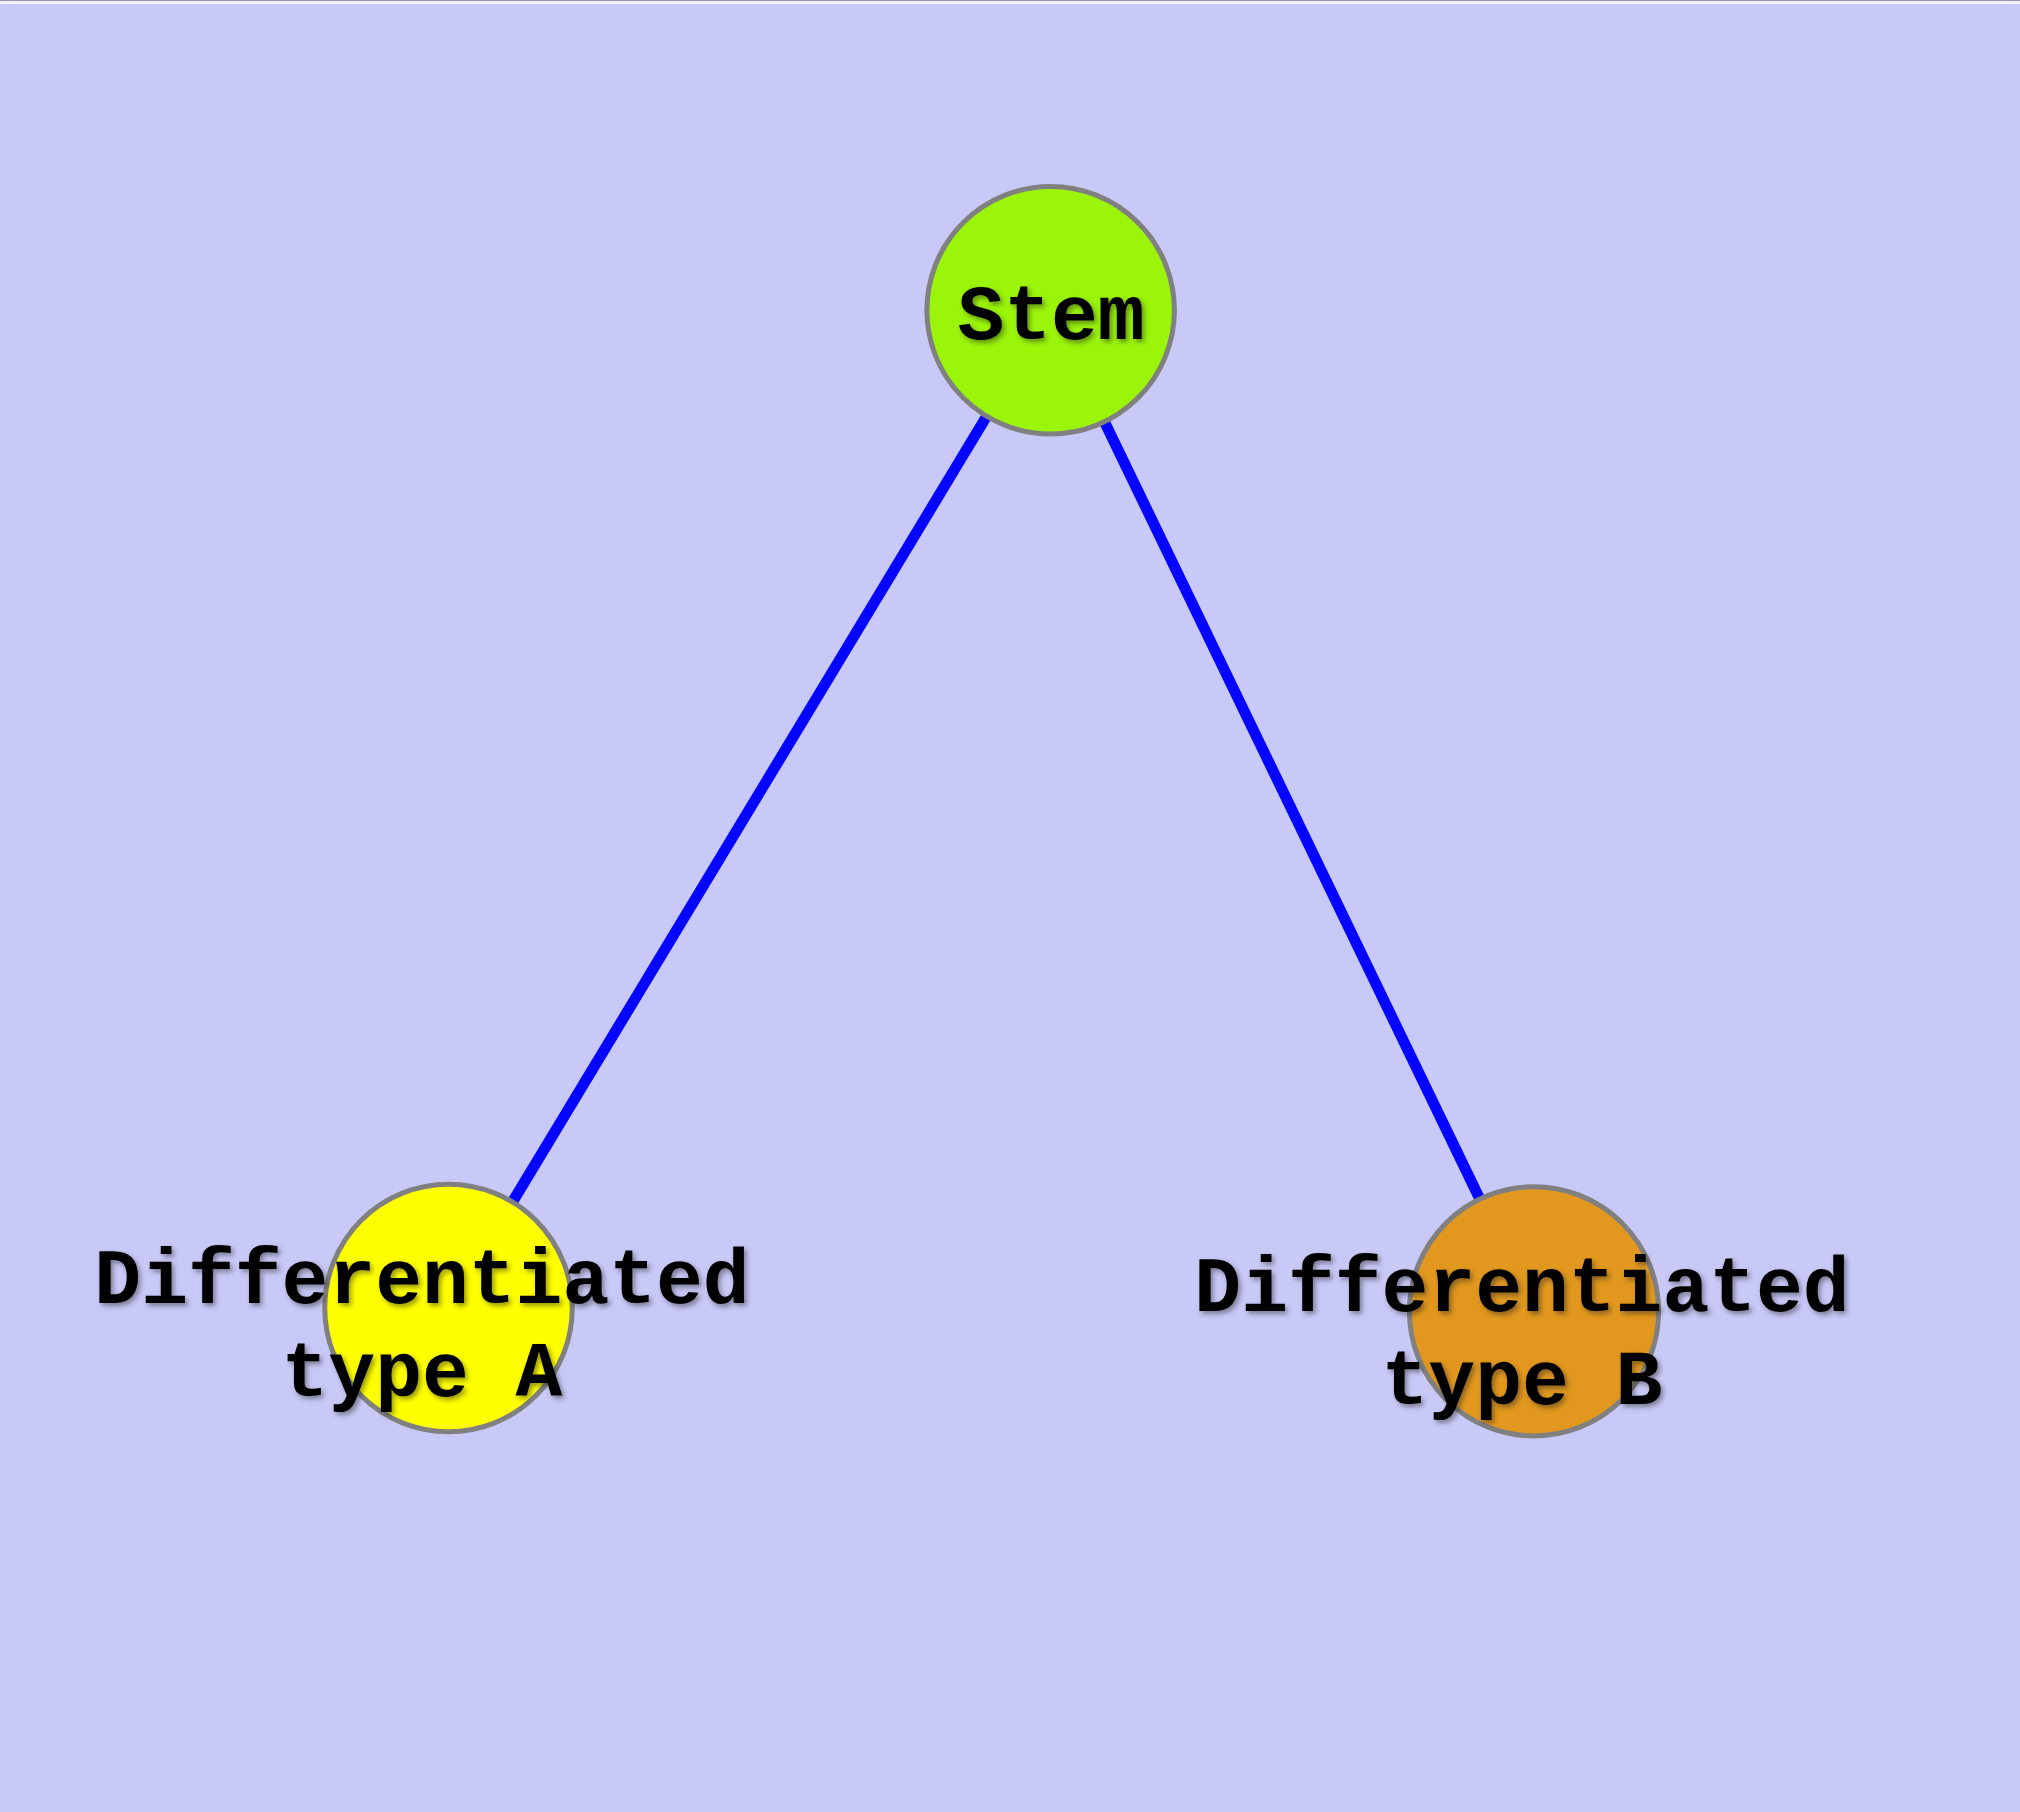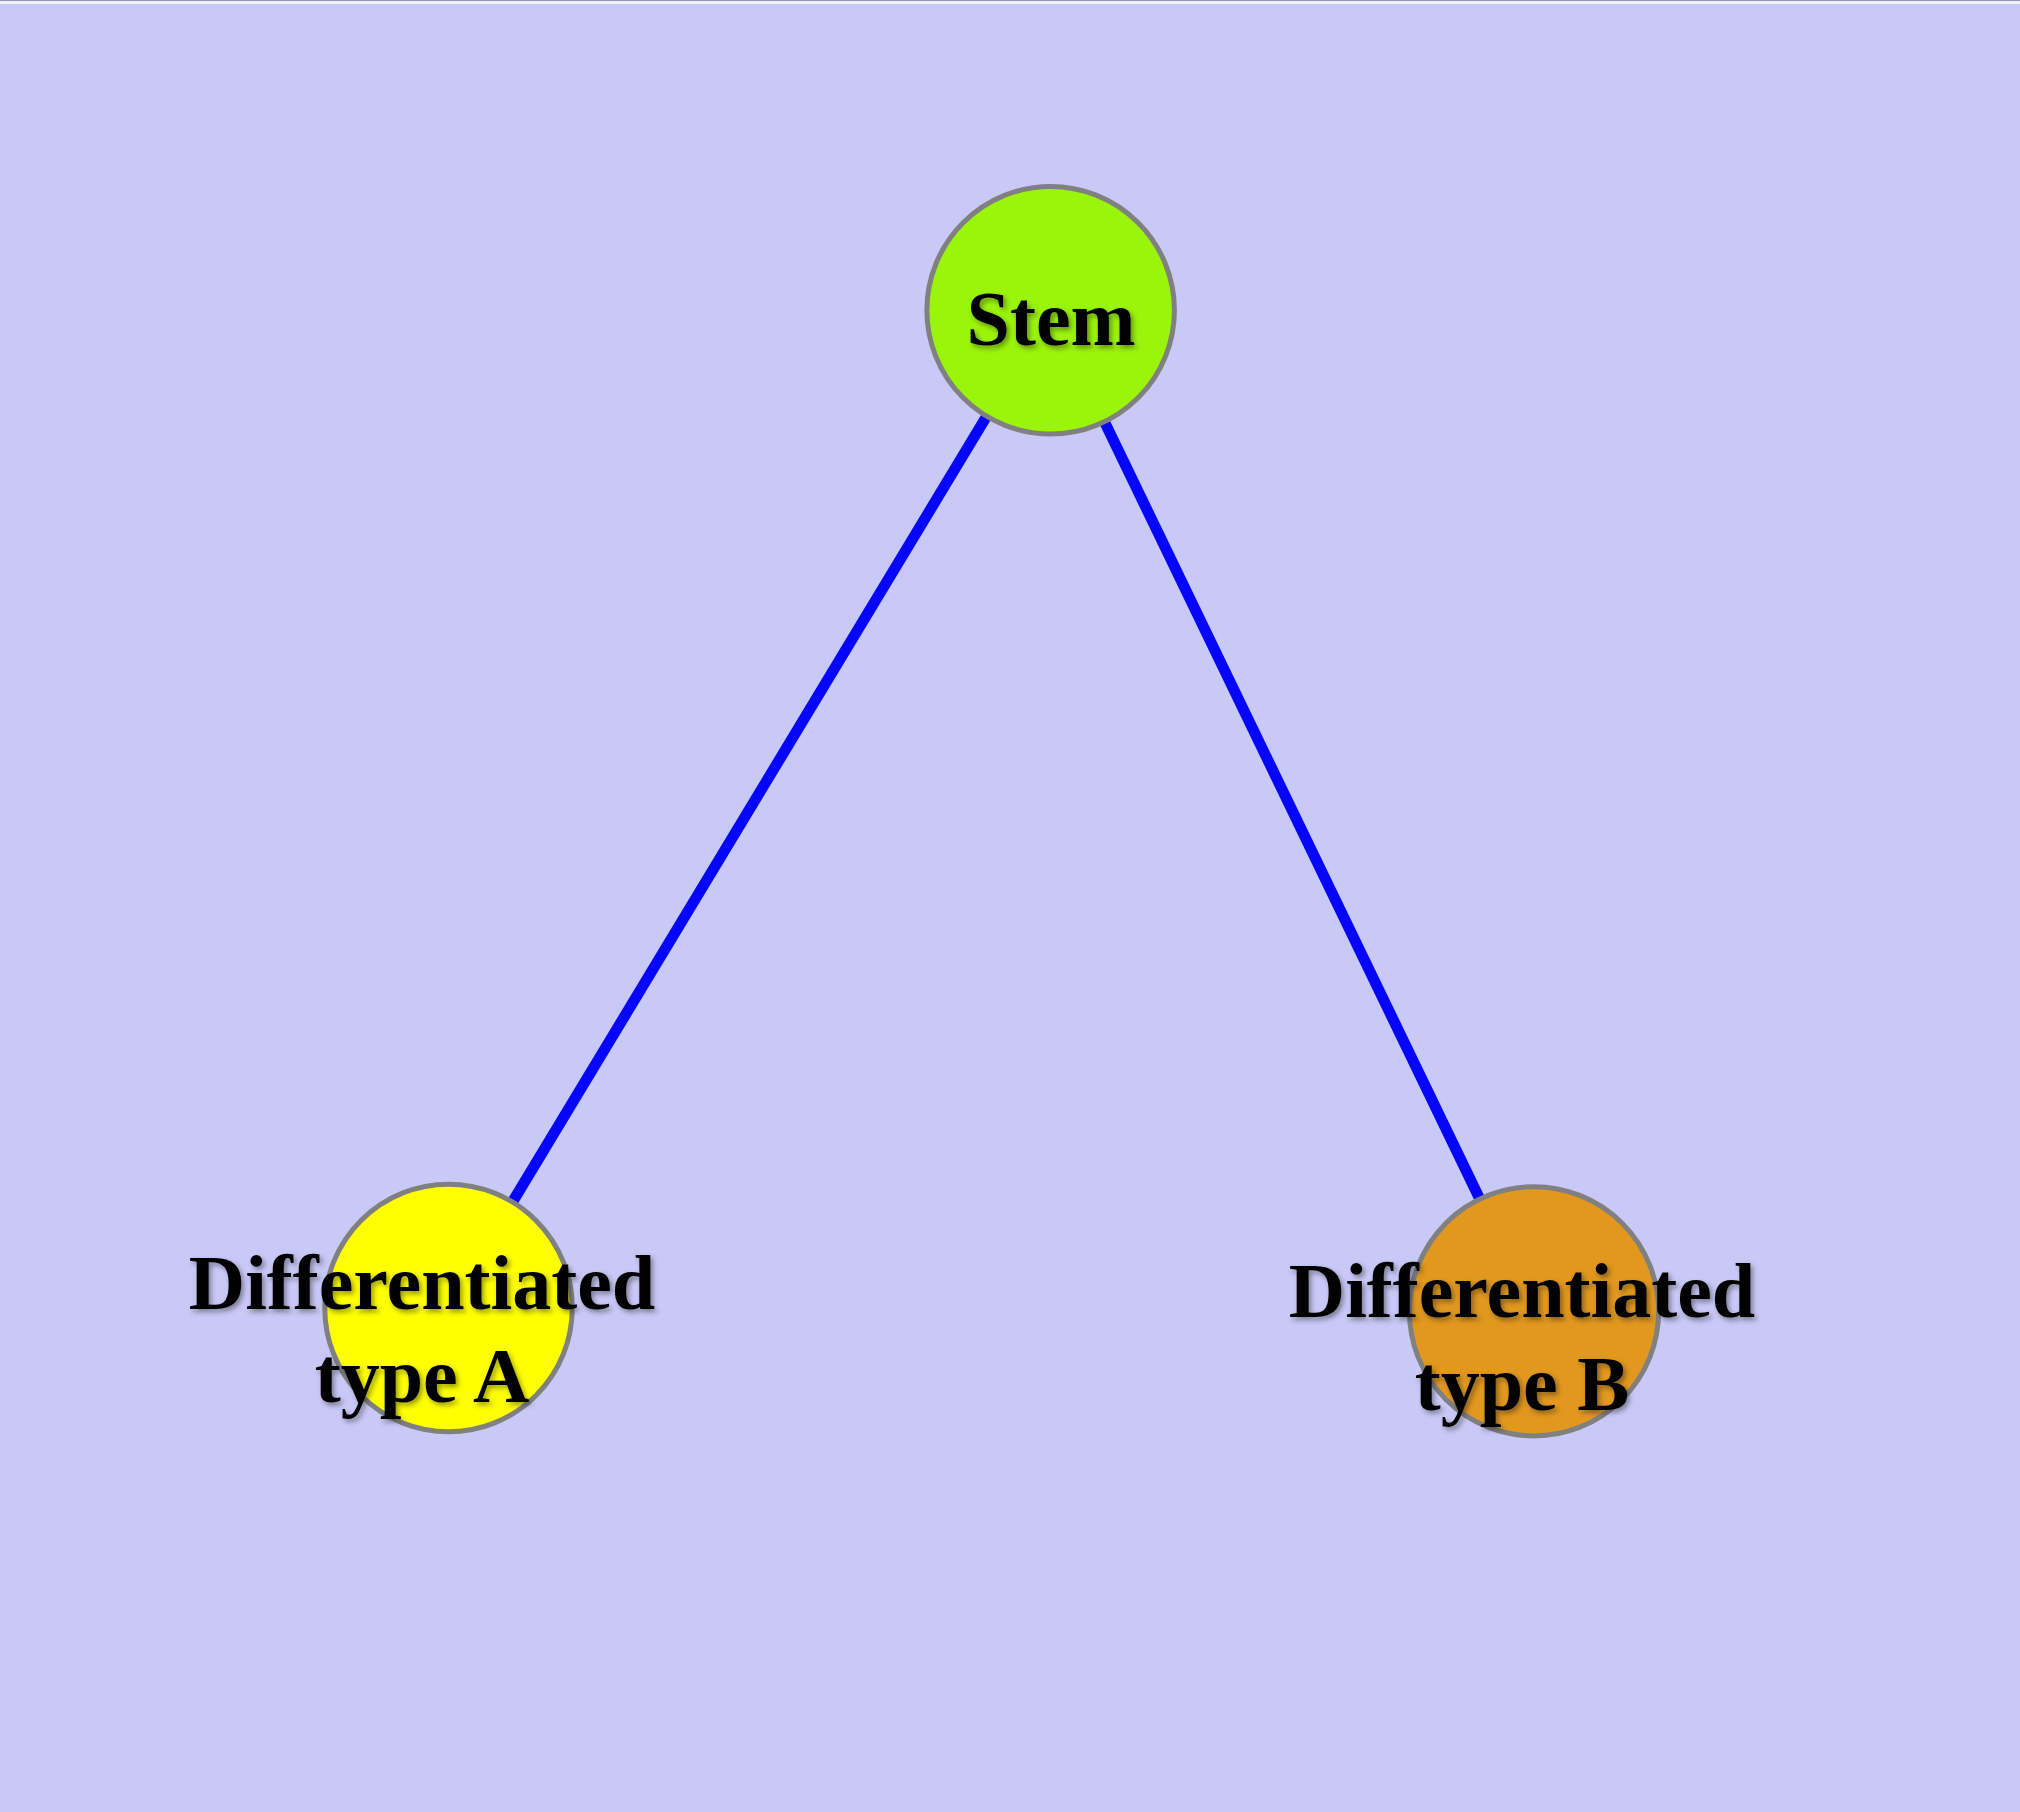--- a/index.html
+++ b/index.html
@@ -5,21 +5,21 @@
   html, body {
     margin: 0;
     padding: 0;
     background: #C9C9F8;
   }
   #canvas {
     position: relative;
     width: 2021px;
     height: 1788px;
     overflow: hidden;
-    font-family: Liberation Serif, serif;
+    font-family: Liberation Mono, monospace;
   }
   #graph-svg {
     position: absolute;
     top: 0;
     left: 0;
     width: 100%;
     height: 100%;
     display: block;
   }
   .edge {

